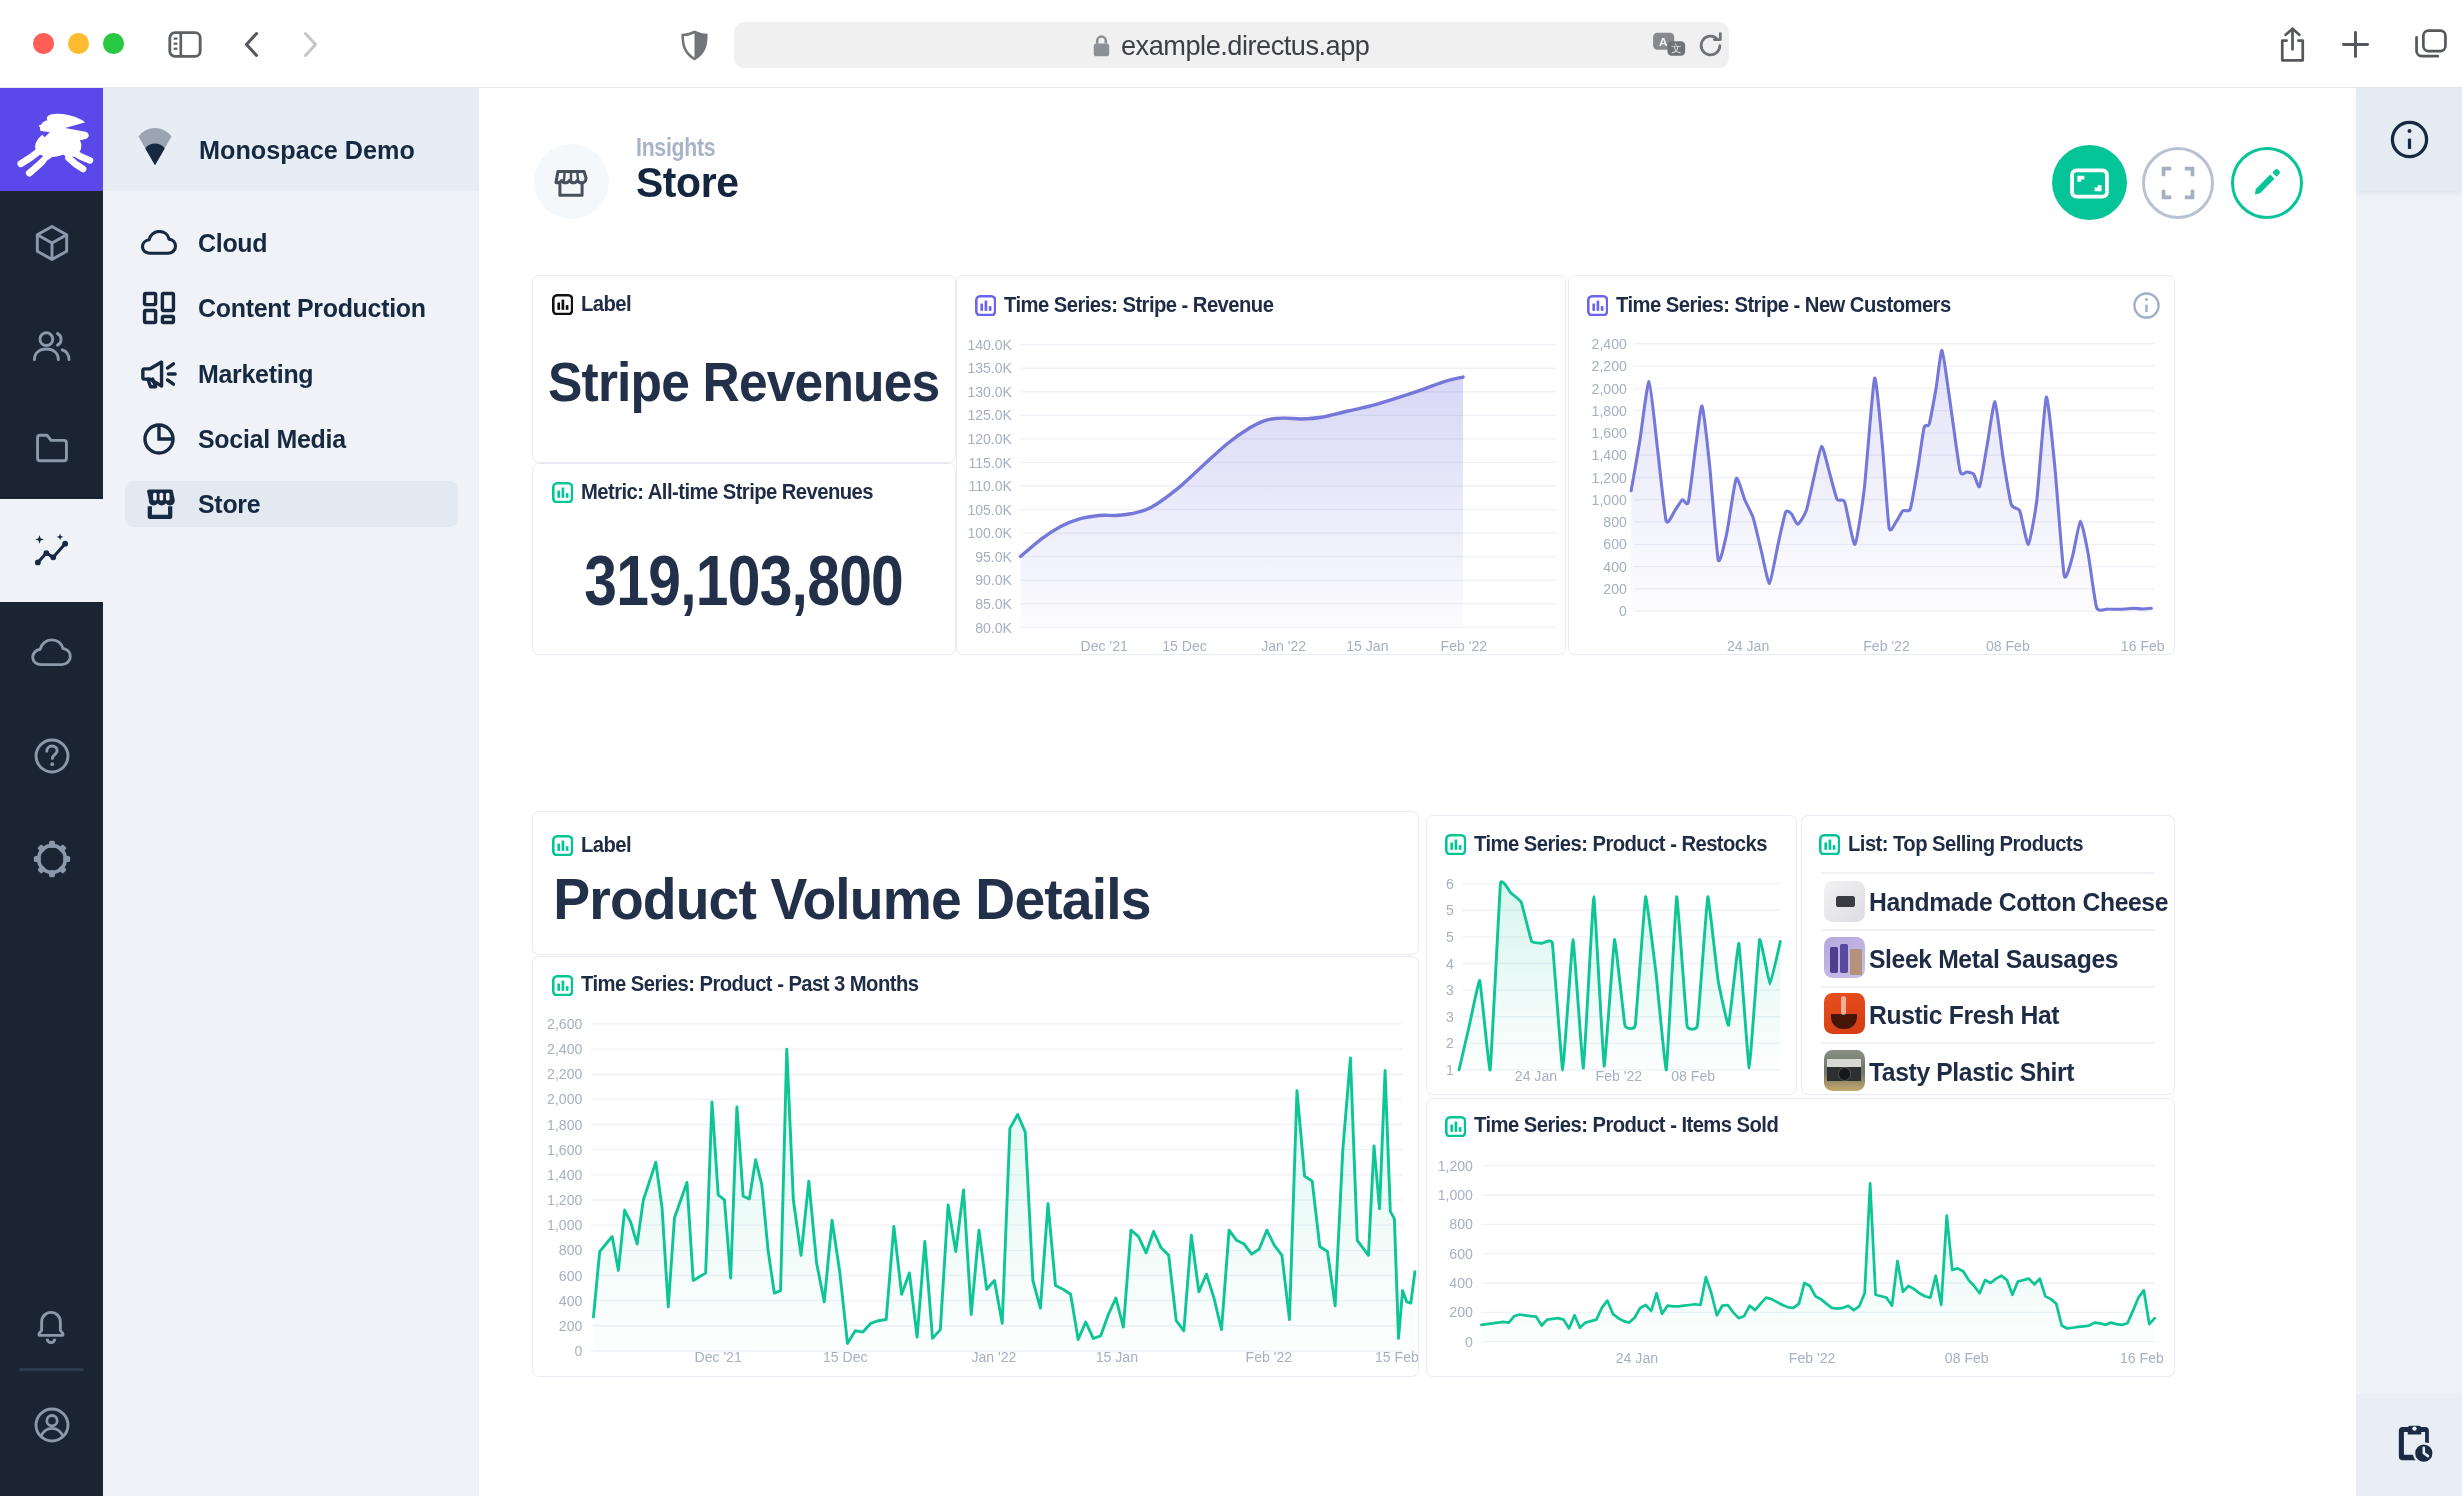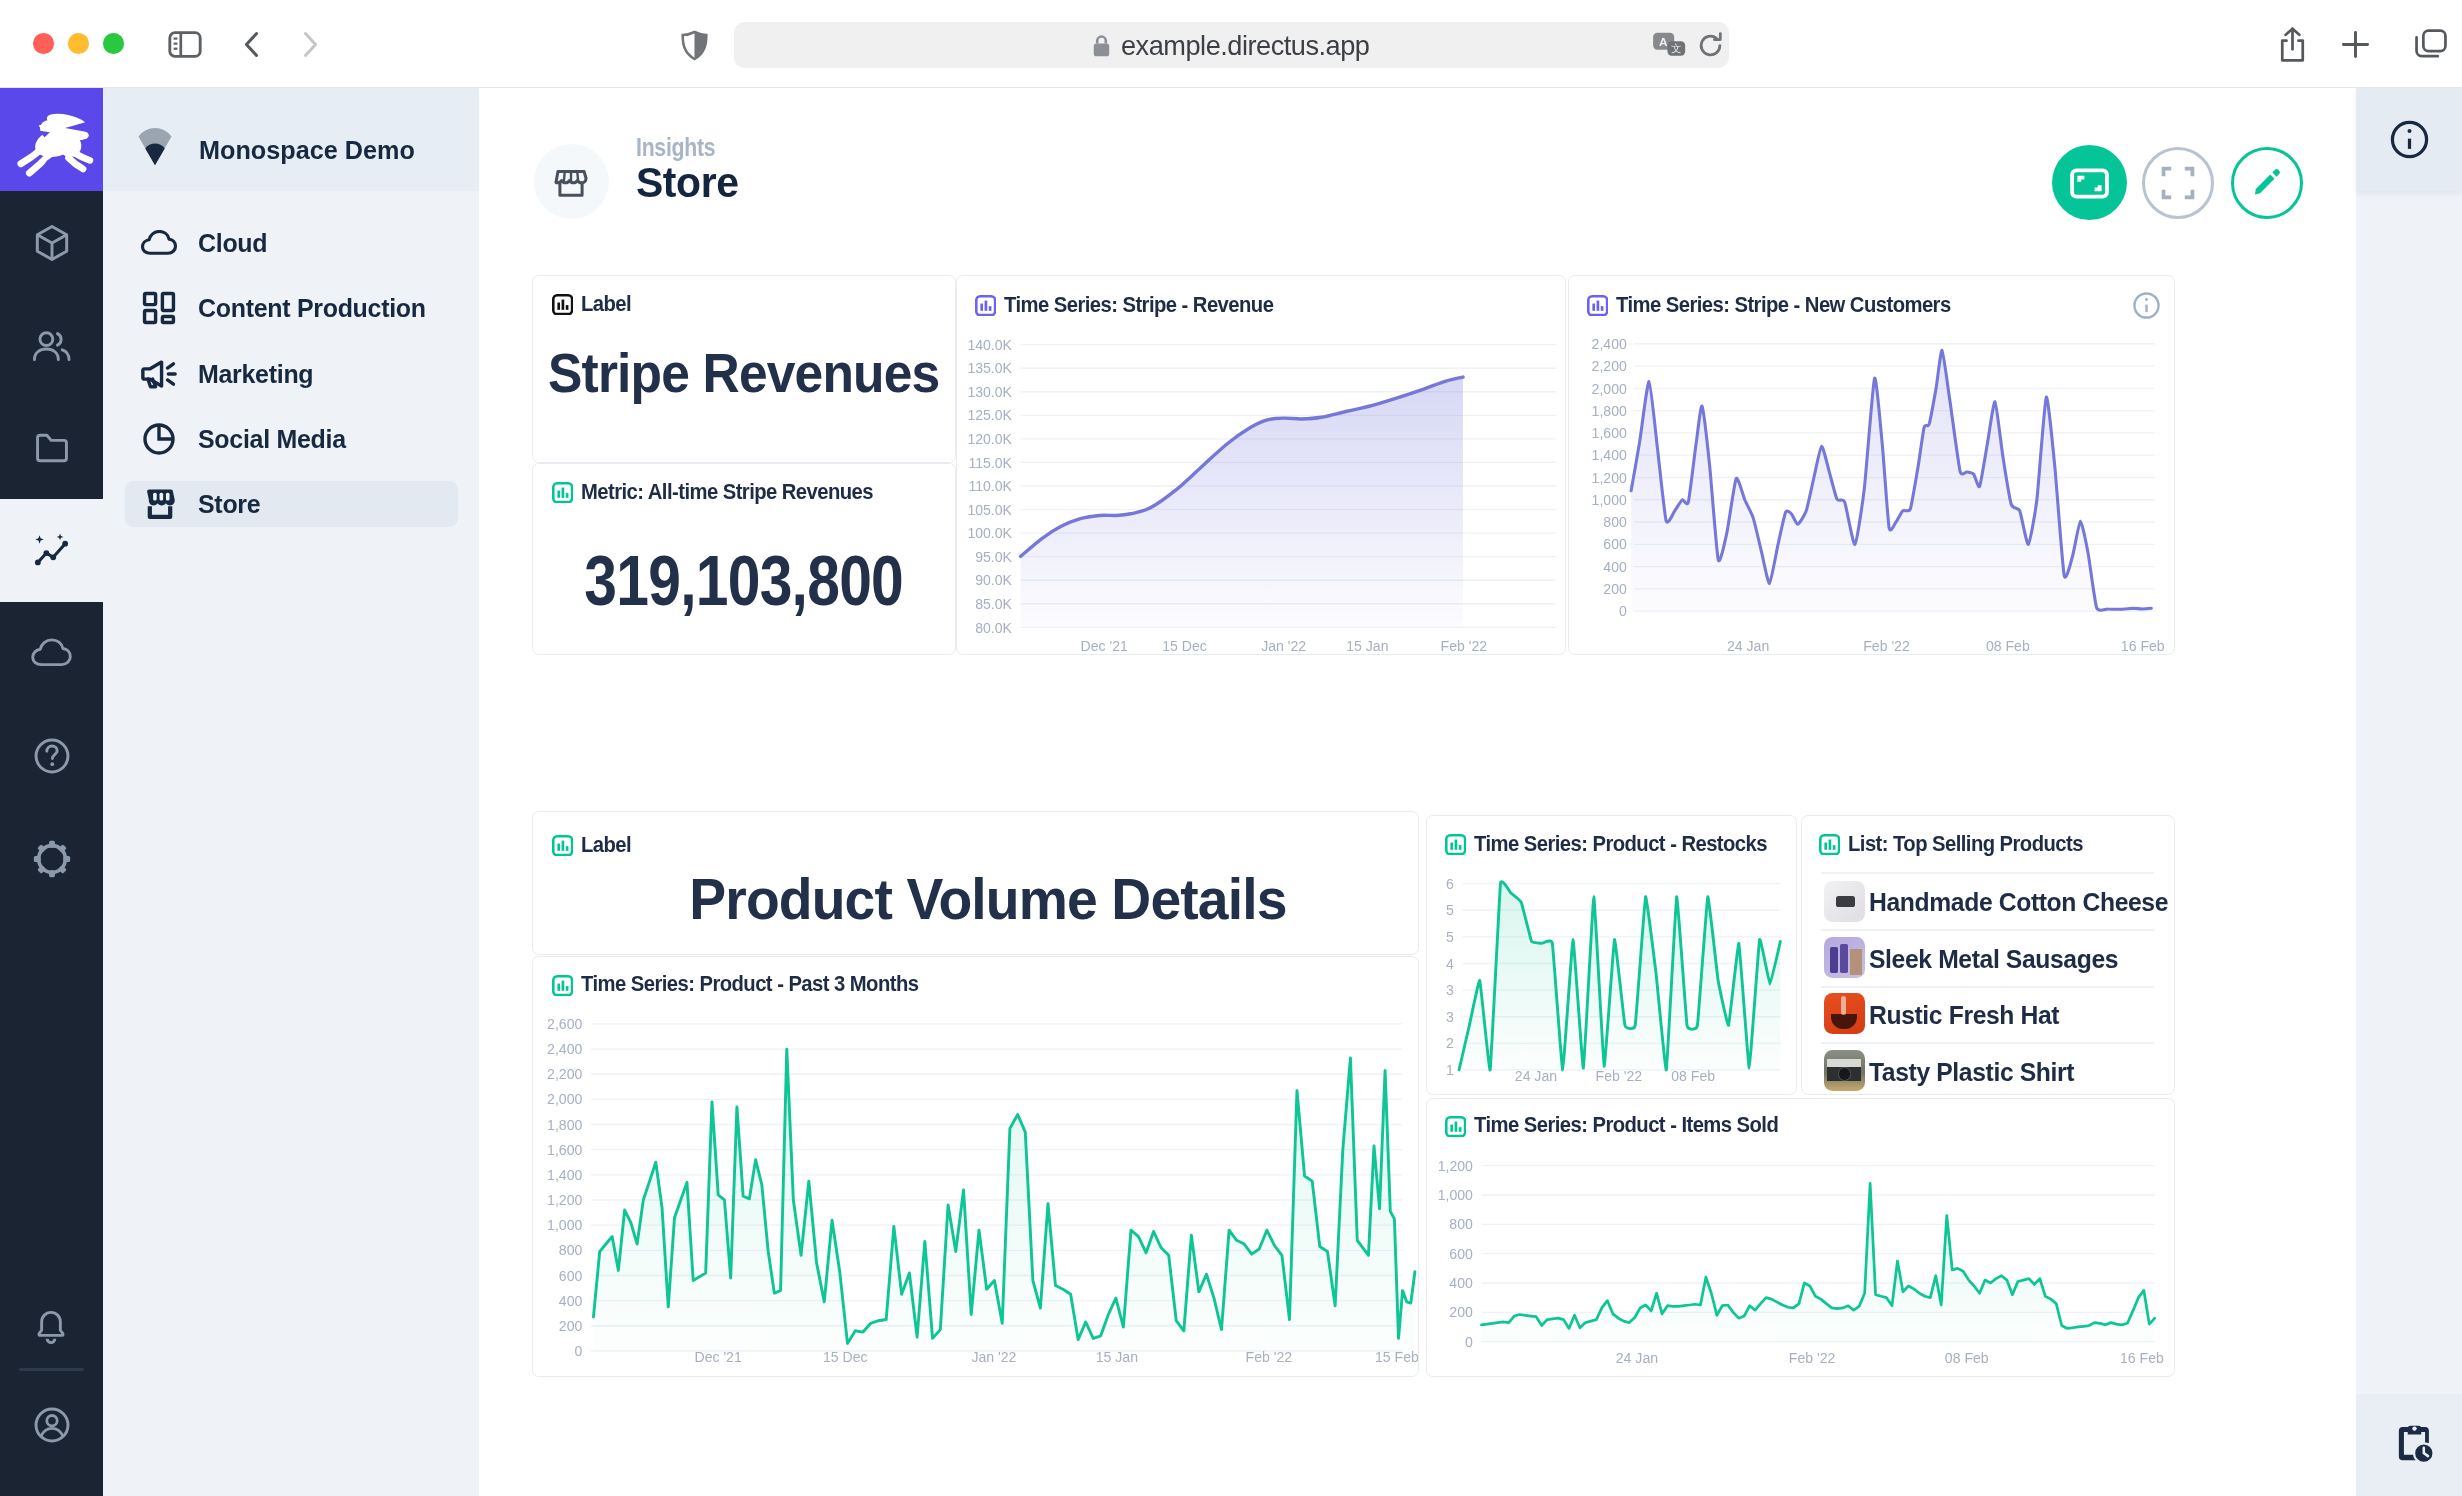--- a/index.html
+++ b/index.html
@@ -232,21 +232,21 @@
 <div class="abs" style="left:1426px;top:815px;width:371px;height:280px;background:#fff;border:1.7px solid #e8ecf2;border-radius:6.8px"></div>
 <div class="abs" style="left:1801px;top:815px;width:374px;height:280px;background:#fff;border:1.7px solid #e8ecf2;border-radius:6.8px"></div>
 <div class="abs" style="left:1426px;top:1098px;width:749px;height:279px;background:#fff;border:1.7px solid #e8ecf2;border-radius:6.8px"></div>
 <svg style="position:absolute;left:552px;top:294px" width="21.4" height="21.4" viewBox="0 0 25 25">
     <rect x="1.5" y="1.5" width="22" height="22" rx="4.5" fill="none" stroke="#111" stroke-width="3"></rect>
     <rect x="6.3" y="10" width="3.1" height="8.5" fill="#111"></rect>
     <rect x="11.2" y="6.5" width="3.1" height="12" fill="#111"></rect>
     <rect x="16.1" y="13" width="3.1" height="5.5" fill="#111"></rect>
   </svg>
 <div class="abs sx" style="left:581px;top:291px;font-size:22px;font-weight:bold;color:#1e2c45;letter-spacing:-0.6px;transform:scaleX(0.92)">Label</div>
-<div class="abs" style="left:532px;top:344px;width:424px;height:56px;display:flex;align-items:center;justify-content:center">
+<div class="abs" style="left:532px;top:353px;width:424px;height:56px;display:flex;align-items:center;justify-content:center">
     <div style="font-size:56px;font-weight:bold;color:#22304a;white-space:nowrap;transform:scaleX(0.92);letter-spacing:-0.9px">Stripe Revenues</div>
   </div>
 <svg style="position:absolute;left:552px;top:482px" width="21.4" height="21.4" viewBox="0 0 25 25">
     <rect x="1.5" y="1.5" width="22" height="22" rx="4.5" fill="none" stroke="#00c597" stroke-width="3"></rect>
     <rect x="6.3" y="10" width="3.1" height="8.5" fill="#00c597"></rect>
     <rect x="11.2" y="6.5" width="3.1" height="12" fill="#00c597"></rect>
     <rect x="16.1" y="13" width="3.1" height="5.5" fill="#00c597"></rect>
   </svg>
 <div class="abs sx" style="left:581px;top:479px;font-size:22px;font-weight:bold;color:#1e2c45;letter-spacing:-0.6px;transform:scaleX(0.92)">Metric: All-time Stripe Revenues</div>
 <div class="abs" style="left:532px;top:546px;width:424px;height:70px;display:flex;align-items:center;justify-content:center">
@@ -352,21 +352,21 @@
     <path d="M71.0 194.1 C71.9 188.9 79.1 148.5 81.0 136.8 C82.9 125.1 90.1 65.5 92.0 66.3 C93.9 67.2 100.2 131.0 102.0 145.9 C103.8 160.8 110.2 222.8 112.0 229.4 C113.8 235.9 120.3 219.9 122.0 217.6 C123.7 215.4 129.5 205.5 131.0 204.6 C132.5 203.6 136.5 213.2 138.0 207.2 C139.5 201.2 145.5 149.7 147.0 139.4 C148.5 129.1 152.5 92.6 154.0 95.0 C155.5 97.4 161.3 149.0 163.0 165.5 C164.7 182.0 171.2 267.8 173.0 275.0 C174.8 282.2 181.1 252.4 183.0 243.7 C184.9 235.0 192.1 183.4 194.0 179.8 C195.9 176.2 202.2 200.3 204.0 204.6 C205.8 208.8 212.2 220.4 214.0 226.1 C215.8 231.8 222.3 260.2 224.0 267.2 C225.7 274.2 231.3 303.4 233.0 302.4 C234.7 301.4 241.3 264.4 243.0 256.8 C244.7 249.1 250.5 222.2 252.0 218.9 C253.5 215.7 257.7 220.2 259.0 221.5 C260.3 222.9 264.4 233.6 266.0 233.3 C267.6 232.9 274.3 222.6 276.0 217.6 C277.7 212.6 283.4 185.4 285.0 178.5 C286.6 171.6 292.4 142.6 294.0 142.0 C295.6 141.4 301.4 166.3 303.0 172.0 C304.6 177.7 310.4 200.7 312.0 203.9 C313.6 207.2 319.1 202.3 321.0 207.2 C322.9 212.0 330.9 258.2 333.0 256.8 C335.1 255.3 341.9 209.4 344.0 191.5 C346.1 173.7 354.1 67.2 356.0 62.4 C357.9 57.6 363.4 123.4 365.0 139.4 C366.6 155.4 371.5 228.8 373.0 237.2 C374.5 245.6 379.5 232.5 381.0 230.7 C382.5 228.9 387.4 219.1 389.0 217.6 C390.6 216.2 396.4 219.8 398.0 215.0 C399.6 210.2 405.5 174.2 407.0 165.5 C408.5 156.7 412.8 124.4 414.0 119.8 C415.2 115.3 418.7 120.1 420.0 115.9 C421.3 111.7 426.6 82.1 428.0 74.2 C429.4 66.3 433.5 28.6 435.0 29.8 C436.5 31.0 442.1 74.3 444.0 87.2 C445.9 100.1 454.2 162.9 456.0 170.7 C457.8 178.4 462.5 171.6 464.0 172.0 C465.5 172.3 470.6 173.0 472.0 174.6 C473.4 176.1 477.5 192.2 479.0 188.9 C480.5 185.7 486.4 148.5 488.0 139.4 C489.6 130.3 495.4 88.6 497.0 89.8 C498.6 91.0 504.3 141.4 506.0 152.4 C507.7 163.4 514.2 203.8 516.0 209.8 C517.8 215.8 524.2 213.3 526.0 217.6 C527.8 221.9 534.2 257.9 536.0 256.8 C537.8 255.6 544.1 220.4 546.0 204.6 C547.9 188.8 555.1 88.2 557.0 84.6 C558.9 81.0 565.1 146.3 567.0 165.5 C568.9 184.6 576.1 283.7 578.0 293.3 C579.9 302.8 586.3 275.6 588.0 269.8 C589.7 263.9 595.4 229.6 597.0 229.4 C598.6 229.1 604.3 257.9 606.0 267.2 C607.7 276.5 613.9 325.1 616.0 331.1 C618.1 337.1 626.4 332.2 629.0 332.4 C631.6 332.5 641.2 332.7 644.0 332.7 C646.8 332.6 656.7 331.8 659.0 331.7 C661.3 331.7 667.1 332.4 669.0 332.4 C670.9 332.4 679.0 331.8 680.0 331.7 L680.0 335.0 L71.0 335.0 Z" fill="url(#gr2)" stroke="none"></path>
     <path d="M71.0 194.1 C71.9 188.9 79.1 148.5 81.0 136.8 C82.9 125.1 90.1 65.5 92.0 66.3 C93.9 67.2 100.2 131.0 102.0 145.9 C103.8 160.8 110.2 222.8 112.0 229.4 C113.8 235.9 120.3 219.9 122.0 217.6 C123.7 215.4 129.5 205.5 131.0 204.6 C132.5 203.6 136.5 213.2 138.0 207.2 C139.5 201.2 145.5 149.7 147.0 139.4 C148.5 129.1 152.5 92.6 154.0 95.0 C155.5 97.4 161.3 149.0 163.0 165.5 C164.7 182.0 171.2 267.8 173.0 275.0 C174.8 282.2 181.1 252.4 183.0 243.7 C184.9 235.0 192.1 183.4 194.0 179.8 C195.9 176.2 202.2 200.3 204.0 204.6 C205.8 208.8 212.2 220.4 214.0 226.1 C215.8 231.8 222.3 260.2 224.0 267.2 C225.7 274.2 231.3 303.4 233.0 302.4 C234.7 301.4 241.3 264.4 243.0 256.8 C244.7 249.1 250.5 222.2 252.0 218.9 C253.5 215.7 257.7 220.2 259.0 221.5 C260.3 222.9 264.4 233.6 266.0 233.3 C267.6 232.9 274.3 222.6 276.0 217.6 C277.7 212.6 283.4 185.4 285.0 178.5 C286.6 171.6 292.4 142.6 294.0 142.0 C295.6 141.4 301.4 166.3 303.0 172.0 C304.6 177.7 310.4 200.7 312.0 203.9 C313.6 207.2 319.1 202.3 321.0 207.2 C322.9 212.0 330.9 258.2 333.0 256.8 C335.1 255.3 341.9 209.4 344.0 191.5 C346.1 173.7 354.1 67.2 356.0 62.4 C357.9 57.6 363.4 123.4 365.0 139.4 C366.6 155.4 371.5 228.8 373.0 237.2 C374.5 245.6 379.5 232.5 381.0 230.7 C382.5 228.9 387.4 219.1 389.0 217.6 C390.6 216.2 396.4 219.8 398.0 215.0 C399.6 210.2 405.5 174.2 407.0 165.5 C408.5 156.7 412.8 124.4 414.0 119.8 C415.2 115.3 418.7 120.1 420.0 115.9 C421.3 111.7 426.6 82.1 428.0 74.2 C429.4 66.3 433.5 28.6 435.0 29.8 C436.5 31.0 442.1 74.3 444.0 87.2 C445.9 100.1 454.2 162.9 456.0 170.7 C457.8 178.4 462.5 171.6 464.0 172.0 C465.5 172.3 470.6 173.0 472.0 174.6 C473.4 176.1 477.5 192.2 479.0 188.9 C480.5 185.7 486.4 148.5 488.0 139.4 C489.6 130.3 495.4 88.6 497.0 89.8 C498.6 91.0 504.3 141.4 506.0 152.4 C507.7 163.4 514.2 203.8 516.0 209.8 C517.8 215.8 524.2 213.3 526.0 217.6 C527.8 221.9 534.2 257.9 536.0 256.8 C537.8 255.6 544.1 220.4 546.0 204.6 C547.9 188.8 555.1 88.2 557.0 84.6 C558.9 81.0 565.1 146.3 567.0 165.5 C568.9 184.6 576.1 283.7 578.0 293.3 C579.9 302.8 586.3 275.6 588.0 269.8 C589.7 263.9 595.4 229.6 597.0 229.4 C598.6 229.1 604.3 257.9 606.0 267.2 C607.7 276.5 613.9 325.1 616.0 331.1 C618.1 337.1 626.4 332.2 629.0 332.4 C631.6 332.5 641.2 332.7 644.0 332.7 C646.8 332.6 656.7 331.8 659.0 331.7 C661.3 331.7 667.1 332.4 669.0 332.4 C670.9 332.4 679.0 331.8 680.0 331.7" fill="none" stroke="#7577d9" stroke-width="3.6" stroke-linejoin="round" stroke-linecap="round"></path>
   </svg>
 <svg style="position:absolute;left:552px;top:835px" width="21.4" height="21.4" viewBox="0 0 25 25">
     <rect x="1.5" y="1.5" width="22" height="22" rx="4.5" fill="none" stroke="#00c597" stroke-width="3"></rect>
     <rect x="6.3" y="10" width="3.1" height="8.5" fill="#00c597"></rect>
     <rect x="11.2" y="6.5" width="3.1" height="12" fill="#00c597"></rect>
     <rect x="16.1" y="13" width="3.1" height="5.5" fill="#00c597"></rect>
   </svg>
 <div class="abs sx" style="left:581px;top:832px;font-size:22px;font-weight:bold;color:#1e2c45;letter-spacing:-0.6px;transform:scaleX(0.92)">Label</div>
-<div class="abs" style="left:544px;top:871px;width:887px;height:56px;display:flex;align-items:center;justify-content:center">
+<div class="abs" style="left:544px;top:871px;width:887px;height:56px;display:flex;align-items:center;">
     <div style="font-size:57px;font-weight:bold;color:#22304a;white-space:nowrap;transform:scaleX(0.97);letter-spacing:-0.9px">Product Volume Details</div>
   </div>
 <svg style="position:absolute;left:552px;top:975px" width="21.4" height="21.4" viewBox="0 0 25 25">
     <rect x="1.5" y="1.5" width="22" height="22" rx="4.5" fill="none" stroke="#00c597" stroke-width="3"></rect>
     <rect x="6.3" y="10" width="3.1" height="8.5" fill="#00c597"></rect>
     <rect x="11.2" y="6.5" width="3.1" height="12" fill="#00c597"></rect>
     <rect x="16.1" y="13" width="3.1" height="5.5" fill="#00c597"></rect>
   </svg>
 <div class="abs sx" style="left:581px;top:971px;font-size:22px;font-weight:bold;color:#1e2c45;letter-spacing:-0.6px;transform:scaleX(0.92)">Time Series: Product - Past 3 Months</div>
 <svg style="position:absolute;left:534px;top:1000px" width="884" height="374" viewBox="0 0 1034 438">

